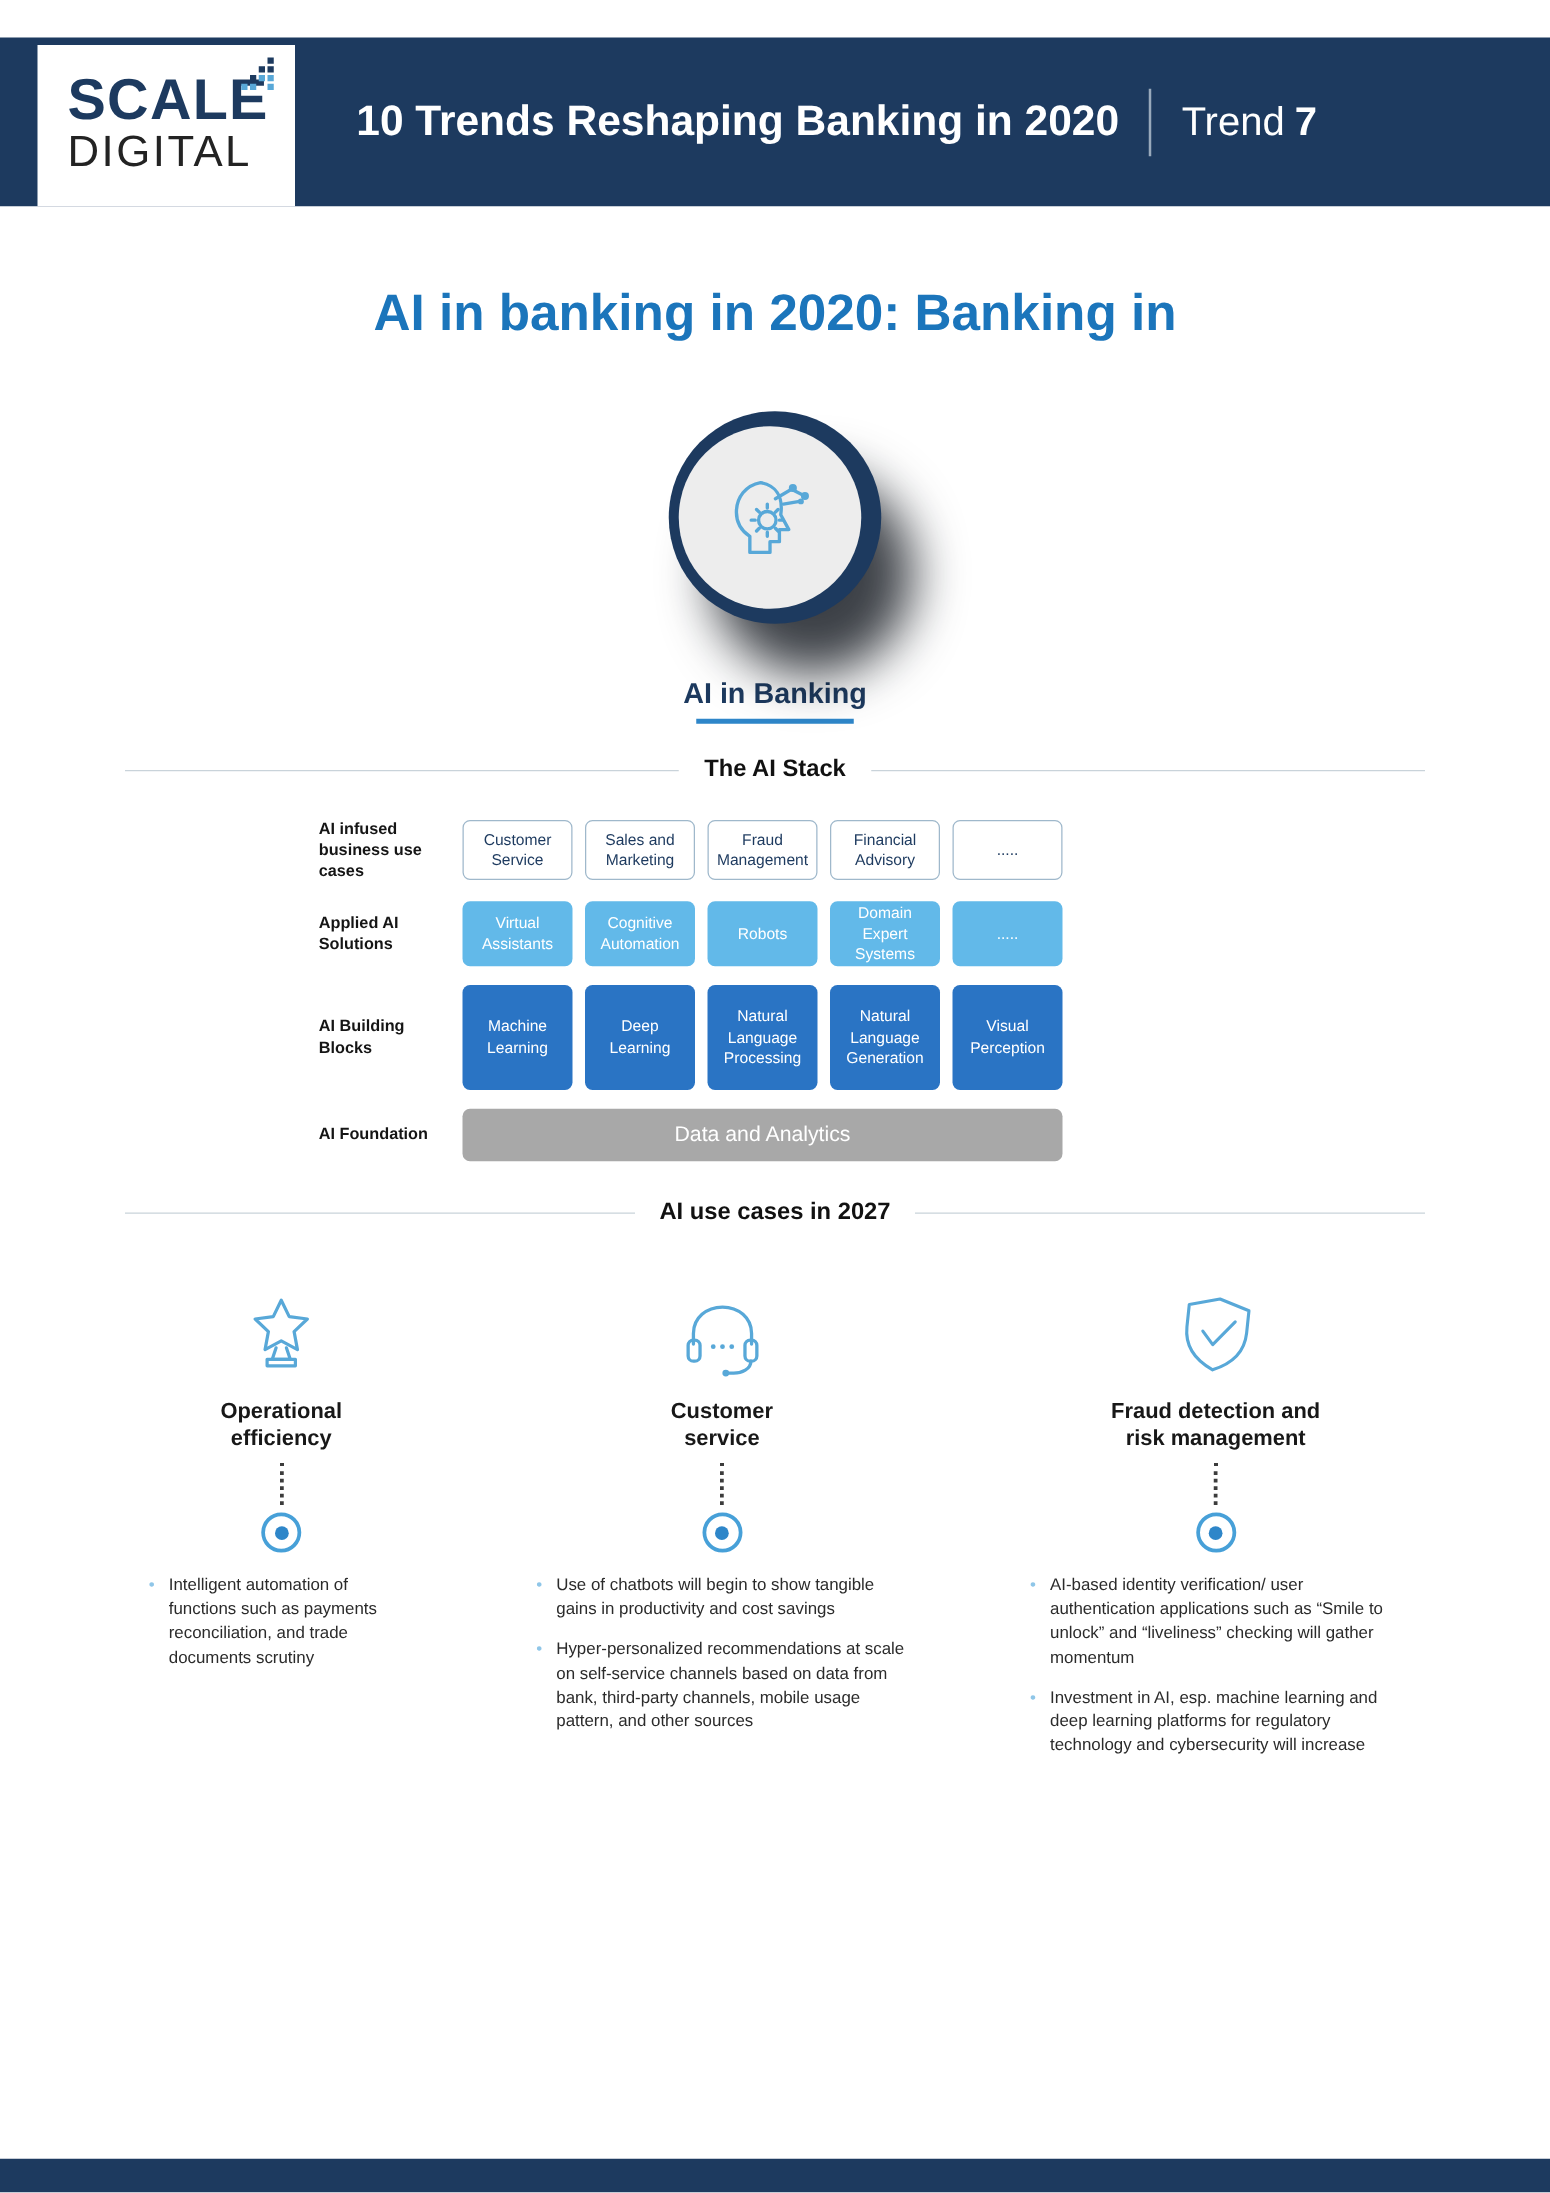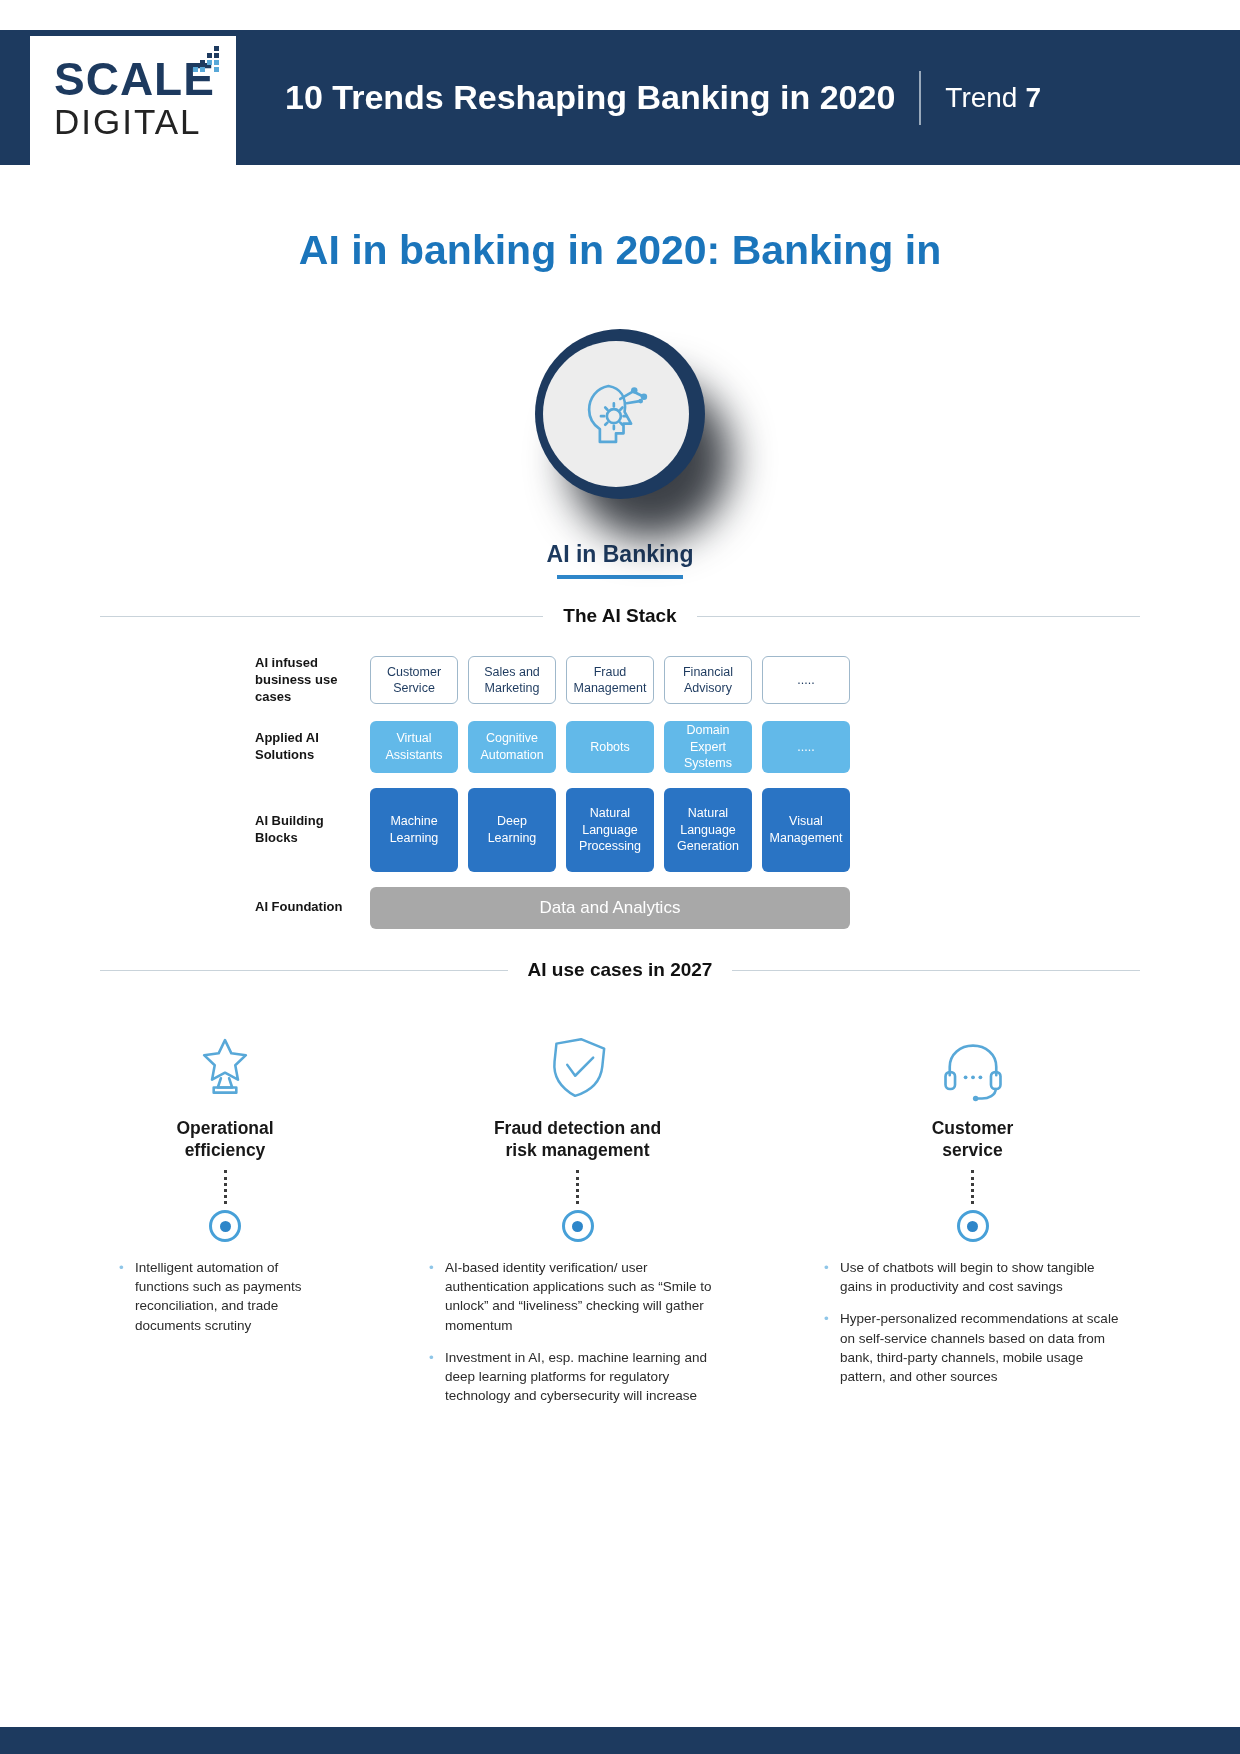--- a/index.html
+++ b/index.html
@@ -10,21 +10,21 @@
   .top-gap { height:30px; background:#fff; }
   .header { height:135px; background:#1d3a5f; position:relative;padding-left:28px; }
   .logo-box { position:absolute; left:30px; top:6px; width:206px; height:129px; background:#fff; }
   .logo-inner { padding:20px 0 0 24px; position:relative; }
   .logo-scale { font-size:46px; font-weight:bold; color:#1d3a5f; letter-spacing:1px; line-height:1.0; }
   .logo-digital { font-size:35px; font-weight:normal; color:#232323; letter-spacing:2px; line-height:1.15; }
   .logo-dots { position:absolute; right:12px; top:8px; }
   .header-content { position:absolute; left:285px; top:0; height:100%; display:flex; align-items:center; }
   .header-title { color:#fff; font-size:34px; font-weight:bold; }
   .header-sep { width:2px; height:54px; background:#b9c6d2; opacity:.8; margin:0 24px; }
-  .trend { color:#fff; font-size:28px; font-weight:normal; }
+  .trend { color:#fff; font-size:32px; font-weight:normal; }
   .trend .trend-num { font-weight:bold; margin-left:8px; }
 
   
   .page-title { margin-top:62px; text-align:center; font-size:41px; font-weight:bold; color:#1b75bb; }
 
   
   .hero { margin-top:55px; text-align:center; }
   .hero-circle { position:relative; width:170px; height:170px; margin:0 auto; border-radius:50%;
     background:#1d3a5f; box-shadow:30px 45px 40px -4px rgba(12,18,25,0.8); }
   .hero-inner { position:absolute; left:8px; top:12px; width:146px; height:146px; border-radius:50%;
@@ -154,21 +154,21 @@
       <div class="box box-applied">Robots</div>
       <div class="box box-applied">Domain Expert Systems</div>
       <div class="box box-applied">.....</div>
     </div>
     <div class="stack-row">
       <div class="stack-label">AI Building Blocks</div>
       <div class="box box-building">Machine Learning</div>
       <div class="box box-building">Deep Learning</div>
       <div class="box box-building">Natural Language Processing</div>
       <div class="box box-building">Natural Language Generation</div>
-      <div class="box box-building">Visual Management</div>
+      <div class="box box-building">Visual Perception</div>
     </div>
     <div class="stack-row">
       <div class="stack-label">AI Foundation</div>
       <div class="box box-foundation">Data and Analytics</div>
     </div>
   </div>
 
   <div class="section-rule cases-rule">
     <span class="section-title">AI use cases in 2027</span>
   </div>
@@ -184,41 +184,20 @@
         </svg>
       </div>
       <div class="uc-title">Operational
 efficiency</div>
       <div class="uc-dotted"></div>
       <div class="uc-target">
           <span class="dot"></span>
         </div>
       <ul class="uc-bullets">
         <li>Intelligent automation of functions such as payments reconciliation, and trade documents scrutiny</li>
-      </ul>
-    </div>
-
-    <div class="uc-col uc-col-3">
-      <div class="uc-icon">
-        <svg width="72" height="70" viewBox="0 0 70 70">
-          <g transform="rotate(6 35 35)">
-            <path class="stroke" d="M35 6 L59 13 V31 C59 47 49 57 35 63 C21 57 11 47 11 31 V13 Z"></path>
-            <polyline class="stroke" points="24,33 33,43 49,23"></polyline>
-          </g>
-        </svg>
-      </div>
-      <div class="uc-title">Fraud detection and
-risk management</div>
-      <div class="uc-dotted"></div>
-      <div class="uc-target">
-          <span class="dot"></span>
-        </div>
-      <ul class="uc-bullets">
-        <li>AI-based identity verification/ user authentication applications such as “Smile to unlock” and “liveliness” checking will gather momentum</li>
-        <li>Investment in AI, esp. machine learning and deep learning platforms for regulatory technology and cybersecurity will increase</li>
       </ul>
     </div>
 
     <div class="uc-col uc-col-2">
       <div class="uc-icon">
         <svg width="74" height="64" viewBox="0 0 70 60">
           <path class="stroke" d="M13 34v-8c0-12 10-20 22-20s22 8 22 20v8"></path>
           <rect class="stroke" x="9" y="31" width="9" height="16" rx="4"></rect>
           <rect class="stroke" x="52" y="31" width="9" height="16" rx="4"></rect>
           <path class="stroke" d="M56.5 47c0 6-7 9-13 9h-4"></path>
@@ -233,17 +212,38 @@
       <div class="uc-dotted"></div>
       <div class="uc-target">
           <span class="dot"></span>
         </div>
       <ul class="uc-bullets">
         <li>Use of chatbots will begin to show tangible gains in productivity and cost savings</li>
         <li>Hyper-personalized recommendations at scale on self-service channels based on data from bank, third-party channels, mobile usage pattern, and other sources</li>
       </ul>
     </div>
 
+    <div class="uc-col uc-col-3">
+      <div class="uc-icon">
+        <svg width="72" height="70" viewBox="0 0 70 70">
+          <g transform="rotate(6 35 35)">
+            <path class="stroke" d="M35 6 L59 13 V31 C59 47 49 57 35 63 C21 57 11 47 11 31 V13 Z"></path>
+            <polyline class="stroke" points="24,33 33,43 49,23"></polyline>
+          </g>
+        </svg>
+      </div>
+      <div class="uc-title">Fraud detection and
+risk management</div>
+      <div class="uc-dotted"></div>
+      <div class="uc-target">
+          <span class="dot"></span>
+        </div>
+      <ul class="uc-bullets">
+        <li>AI-based identity verification/ user authentication applications such as “Smile to unlock” and “liveliness” checking will gather momentum</li>
+        <li>Investment in AI, esp. machine learning and deep learning platforms for regulatory technology and cybersecurity will increase</li>
+      </ul>
+    </div>
+
   </div>
 
   <div class="footer"></div>
 
 </div>
 
 </body></html>

